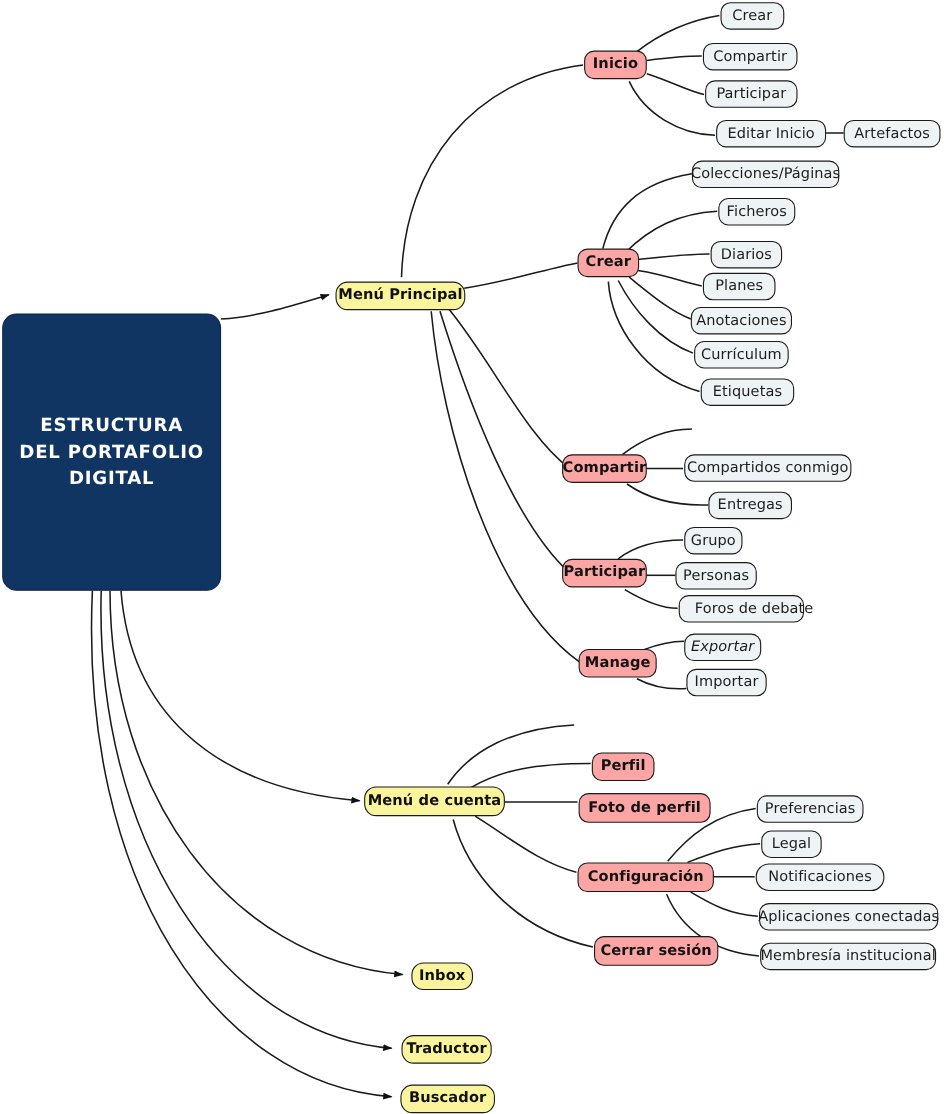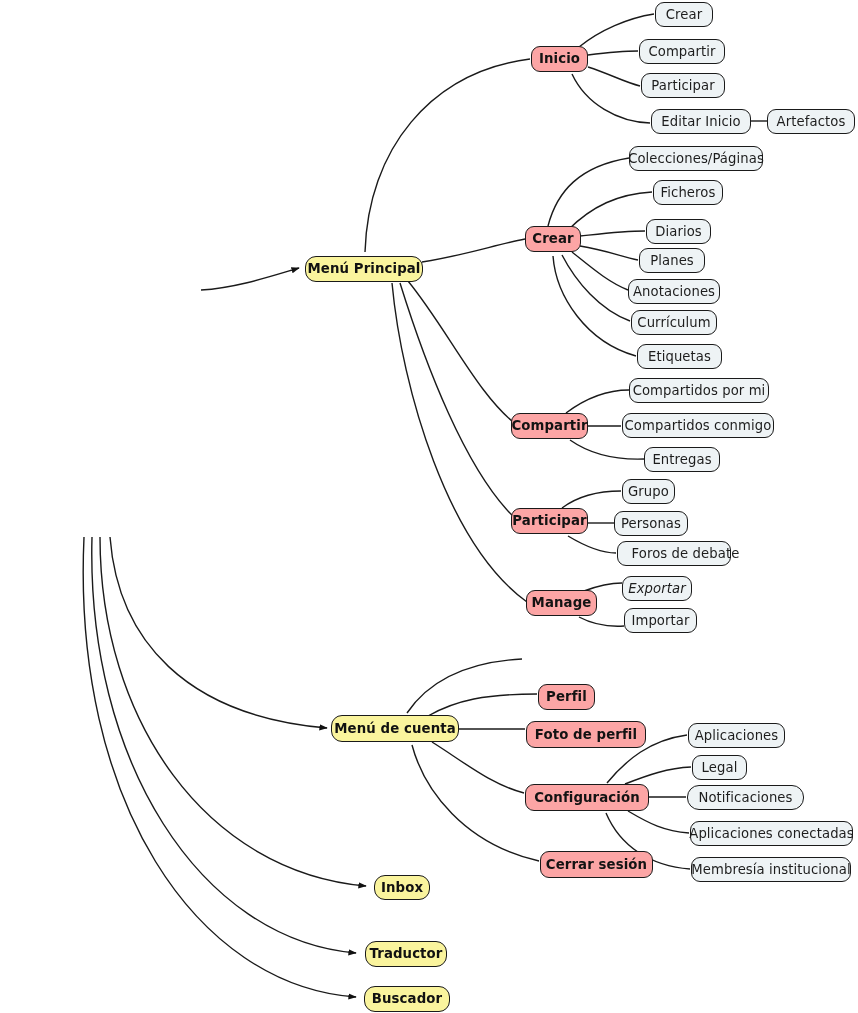--- a/index.html
+++ b/index.html
@@ -130,20 +130,25 @@
       <path d="M412,745 C424,790 464,844 539,861"></path>
 
       <path d="M607,783 C626,760 650,740 687,735"></path>
       <path d="M625,784 C648,775 668,768 691,767"></path>
       <path d="M648,797 L686,797"></path>
       <path d="M628,811 C650,824 664,831 689,833"></path>
       <path d="M606,813 C620,846 650,866 690,869"></path>
     </g>
   </svg>
 
+  <div class="node root" style="left:2px; top:285px; width:199px; height:252px;">
+    <span>ESTRUCTURA</span>
+    <span>DEL PORTAFOLIO</span>
+    <span>DIGITAL</span>
+  </div>
 
   <div class="node highlight" style="left:305px; top:256px; width:118px; height:26px;">Menú Principal</div>
 
   <div class="node highlight" style="left:331px; top:715px; width:128px; height:27px;">Menú de cuenta</div>
 
   <div class="node highlight" style="left:374px; top:875px; width:56px; height:25px;">Inbox</div>
 
   <div class="node highlight" style="left:365px; top:941px; width:82px; height:26px;">Traductor</div>
 
   <div class="node highlight" style="left:364px; top:986px; width:86px; height:26px;">Buscador</div>
@@ -175,21 +180,20 @@
   <div class="node leaf" style="left:646px; top:219px; width:65px; height:25px;">Diarios</div>
 
   <div class="node leaf" style="left:639px; top:248px; width:66px; height:25px;">Planes</div>
 
   <div class="node leaf" style="left:628px; top:279px; width:92px; height:25px;">Anotaciones</div>
 
   <div class="node leaf" style="left:631px; top:310px; width:86px; height:25px;">Currículum</div>
 
   <div class="node leaf" style="left:637px; top:344px; width:85px; height:25px;">Etiquetas</div>
 
-  <div class="node leaf" style="left:629px; top:378px; width:140px; height:25px;">Compartidos por mi</div>
 
   <div class="node leaf" style="left:622px; top:413px; width:152px; height:25px;">Compartidos conmigo</div>
 
   <div class="node leaf" style="left:644px; top:447px; width:76px; height:25px;">Entregas</div>
 
   <div class="node leaf" style="left:622px; top:479px; width:53px; height:25px;">Grupo</div>
 
   <div class="node leaf" style="left:614px; top:511px; width:74px; height:25px;">Personas</div>
 
   <div class="node leaf" style="left:617px; top:541px; width:114px; height:25px;padding-left:23px;">Foros de debate</div>
@@ -200,21 +204,21 @@
 
 
   <div class="node branch" style="left:538px; top:684px; width:57px; height:26px;">Perfil</div>
 
   <div class="node branch" style="left:526px; top:721px; width:120px; height:27px;">Foto de perfil</div>
 
   <div class="node branch" style="left:525px; top:784px; width:124px; height:27px;">Configuración</div>
 
   <div class="node branch" style="left:540px; top:851px; width:113px; height:27px;">Cerrar sesión</div>
 
-  <div class="node leaf" style="left:688px; top:723px; width:97px; height:25px;">Aplicaciones</div>
+  <div class="node leaf" style="left:688px; top:723px; width:97px; height:25px;">Preferencias</div>
 
   <div class="node leaf" style="left:692px; top:755px; width:55px; height:25px;">Legal</div>
 
   <div class="node leaf" style="left:687px; top:785px; width:117px; height:25px;border-radius:12px;">Notificaciones</div>
 
   <div class="node leaf" style="left:690px; top:821px; width:163px; height:25px;">Aplicaciones conectadas</div>
 
   <div class="node leaf" style="left:691px; top:857px; width:160px; height:25px;">Membresía institucional</div>
 
 </div>

